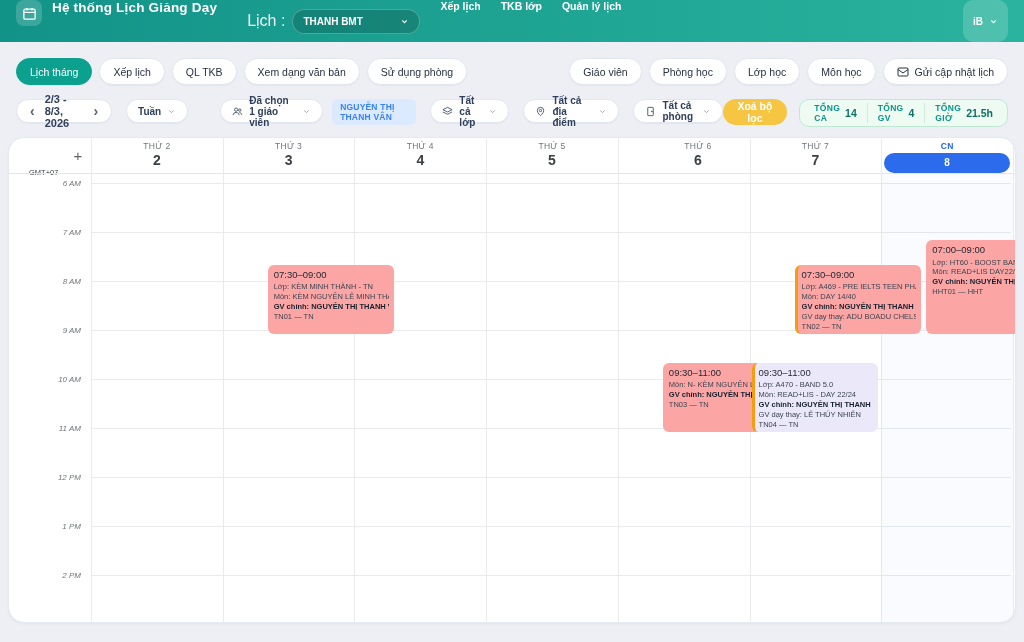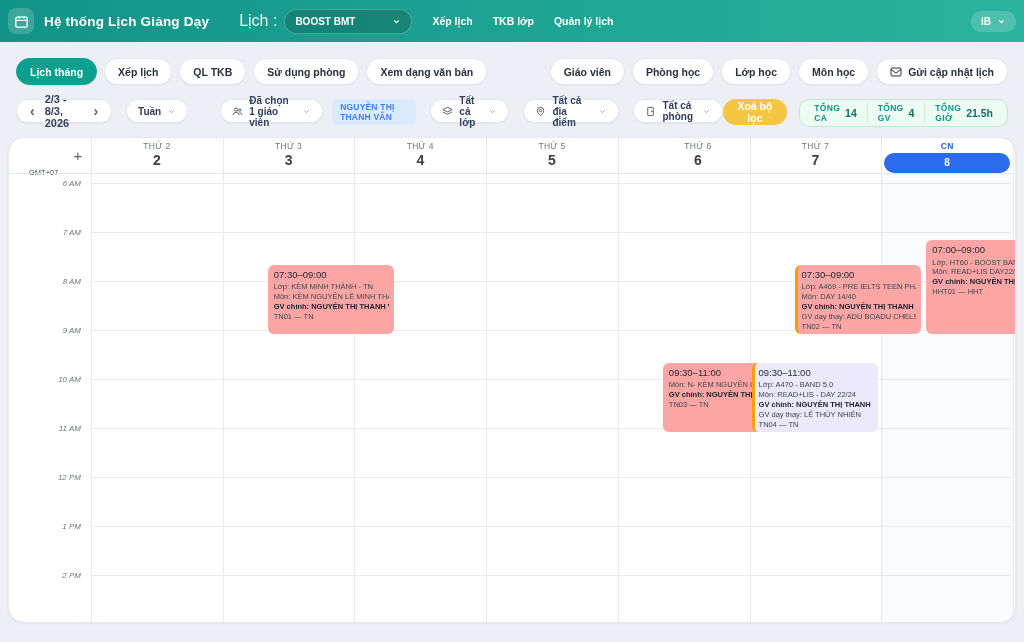--- a/index.html
+++ b/index.html
@@ -1,42 +1,42 @@
 <!DOCTYPE html>
 <html><head>
 <meta charset="utf-8">
 <style>
   * { margin:0; padding:0; box-sizing:border-box; }
   html,body { width:1024px; height:642px; overflow:hidden; }
   body { background:#edeff4; font-family:"Liberation Sans", sans-serif; }
 
   
   .topbar { height:42px; background:linear-gradient(90deg,#129388,#2ab39e);
-    display:flex; align-items:center; padding:0 8px; color:#fff; }
+    display:flex; padding:0 16px; color:#fff; }
   .logo-box { width:26px; height:26px; border-radius:8px; background:rgba(255,255,255,.18);
     display:flex; align-items:center; justify-content:center; }
   .app-title { font-size:13.5px; font-weight:bold; margin-left:10px; letter-spacing:.2px; }
   .sched-wrap { display:flex; align-items:center; margin-left:30px; gap:7px; }
   .sched-label { font-size:16px; color:rgba(255,255,255,.9); }
   .sched-select { display:flex; align-items:center; justify-content:space-between;
     width:128px; height:25px; padding:0 10px; border-radius:13px;
     background:rgba(0,0,0,.16); border:1px solid rgba(255,255,255,.25);
     font-size:10px; font-weight:bold; cursor:pointer; }
   .topnav { display:flex; gap:20px; margin-left:20px; }
   .nav-link { font-size:10.5px; font-weight:bold; cursor:pointer; }
   .tb-spacer { flex:1; }
   .user-pill { display:flex; align-items:center; gap:6px; background:rgba(255,255,255,.18);
     border-radius:10px; padding:5px 10px; font-size:10px; font-weight:bold; cursor:pointer; }
 
   
   .row2 { display:flex; justify-content:space-between; align-items:center; padding:16px 16px 0; }
   .tabs, .actions { display:flex; gap:7px; }
   .tab, .action-btn { height:27px; display:flex; align-items:center; gap:6px; padding:0 13px;
     border-radius:14px; background:#fff; border:1px solid #e2e6ee; font-size:10.5px;
-    font-weight:bold; color:#273142; cursor:pointer; box-shadow:0 1px 1px rgba(16,24,40,.04); }
+    font-weight:normal; color:#273142; cursor:pointer; box-shadow:0 1px 1px rgba(16,24,40,.04); }
   .tab.active { background:#0ba18e; border-color:#0ba18e; color:#fff; }
 
   
   .row3 { display:flex; align-items:flex-start; padding:14px 16px 0; }
   .pill { height:24px; display:flex; align-items:center; gap:6px; padding:0 11px;
     border-radius:13px; background:#fff; border:1px solid #e2e6ee; font-size:10px;
     font-weight:bold; color:#30405c; cursor:pointer; box-shadow:0 1px 1px rgba(16,24,40,.04); }
   .date-nav { gap:8px; font-size:11px; }
   .nav-arrow { font-size:14px; color:#5f6368; line-height:1; padding:0 2px; cursor:pointer; }
   .chev { color:#9aa4b2; }
@@ -91,21 +91,21 @@
   <span class="logo-box">
     <svg width="15" height="15" viewBox="0 0 24 24" fill="none" stroke="#fff" stroke-width="2">
       <rect x="3" y="5" width="18" height="16" rx="2"></rect>
         <path d="M3 10h18M8 3v4M16 3v4"></path>
     </svg>
   </span>
   <h1 class="app-title">Hệ thống Lịch Giảng Dạy</h1>
   <div class="sched-wrap">
     <span class="sched-label">Lịch :</span>
     <div class="sched-select">
-      <span>BOOST BMT</span>
+      <span>THANH BMT</span>
       <span class="icon">
         <svg width="9" height="9" viewBox="0 0 24 24" fill="none" stroke="#fff" stroke-width="3">
             <path d="M6 9l6 6 6-6"></path>
           </svg>
       </span>
     </div>
   </div>
   <nav class="topnav" id="topnav">
       <div class="nav-link" style="display: inline;">Xếp lịch</div>
       <div class="nav-link" style="display: inline;">TKB lớp</div>
@@ -120,22 +120,22 @@
         </svg>
     </span>
   </div>
 </header>
 
 <div class="row2">
   <div class="tabs" id="tabs">
       <div class="tab active">Lịch tháng</div>
       <div class="tab">Xếp lịch</div>
       <div class="tab">QL TKB</div>
+      <div class="tab">Xem dạng văn bản</div>
       <div class="tab">Sử dụng phòng</div>
-      <div class="tab">Xem dạng văn bản</div>
     </div>
   <div class="actions" id="actions">
       <div class="action-btn">
         <span>Giáo viên</span>
       </div>
       <div class="action-btn">
         <span>Phòng học</span>
       </div>
       <div class="action-btn">
         <span>Lớp học</span>

